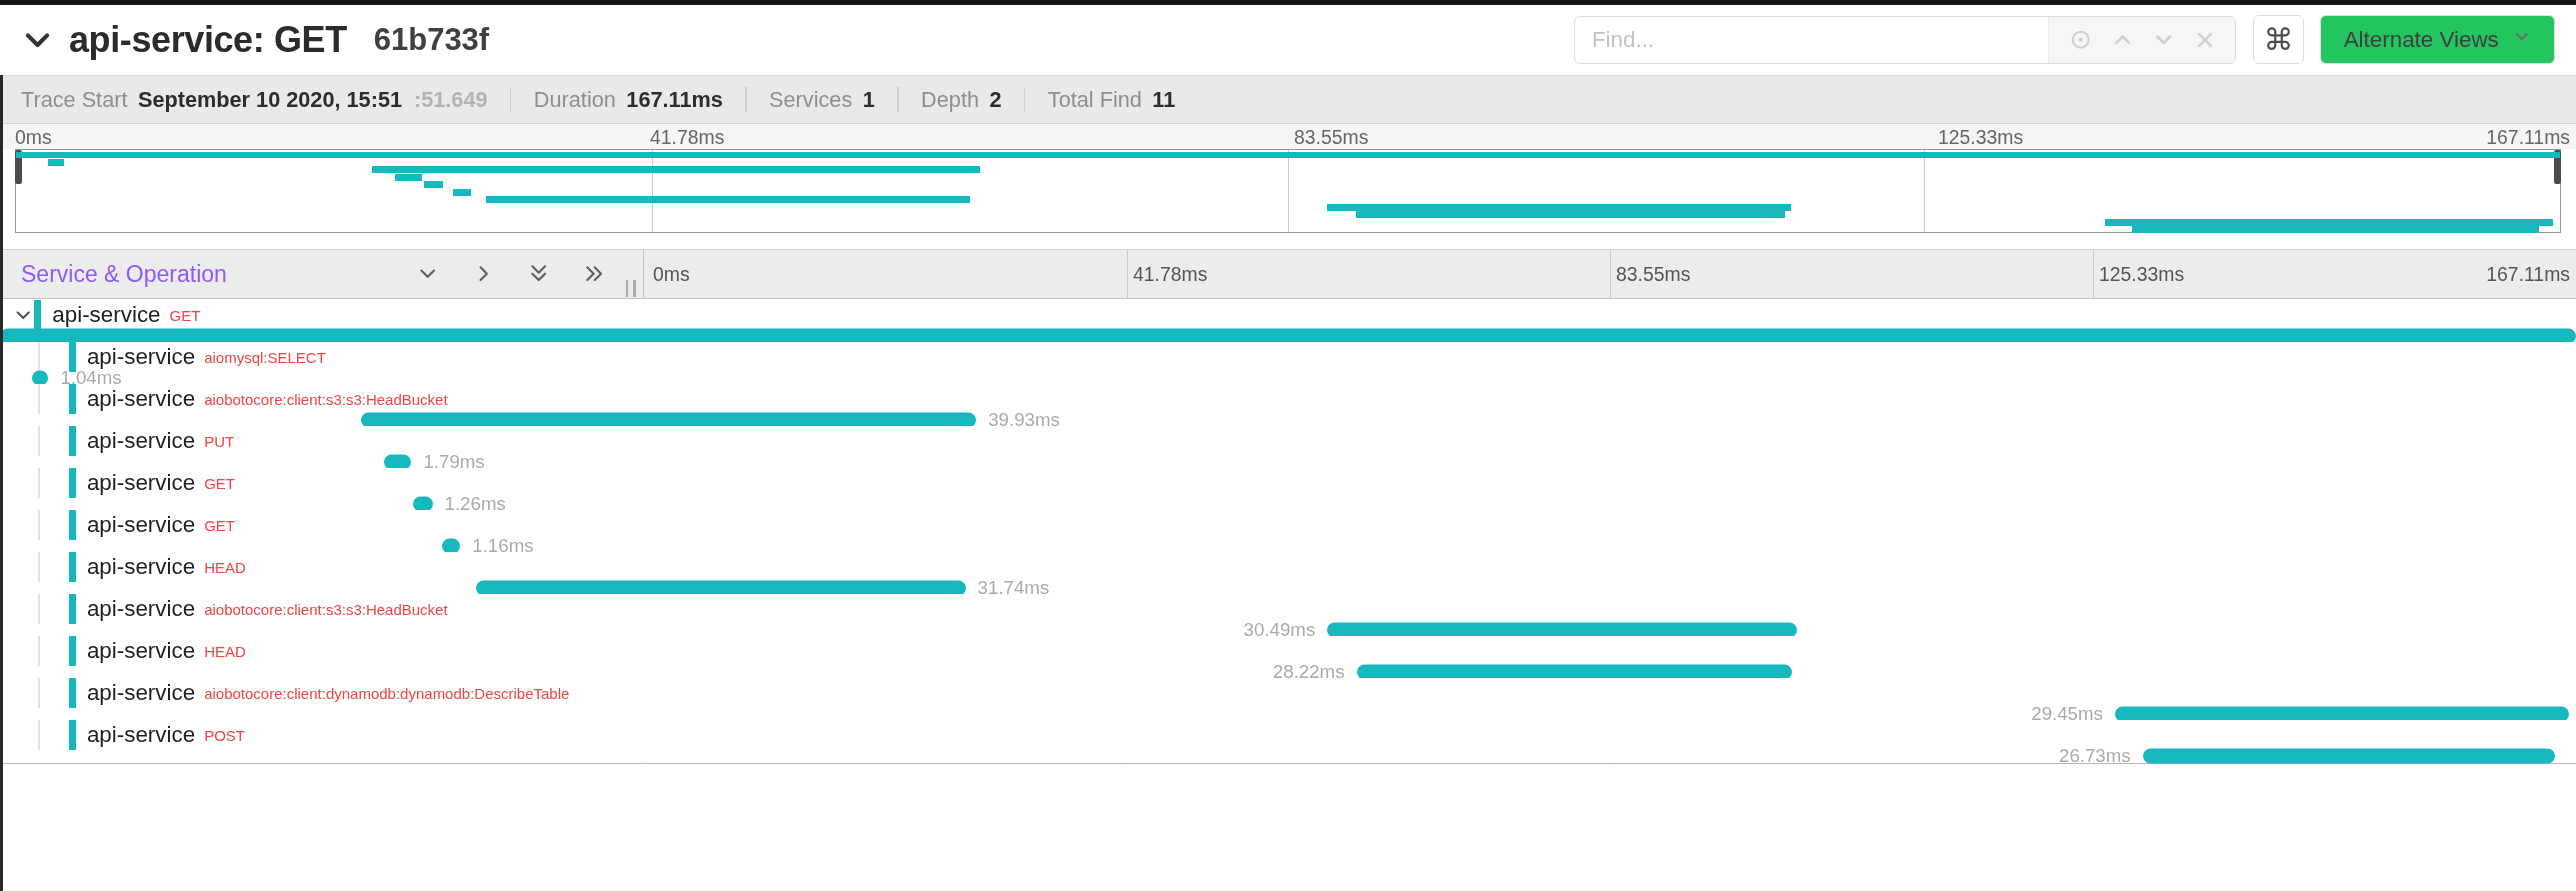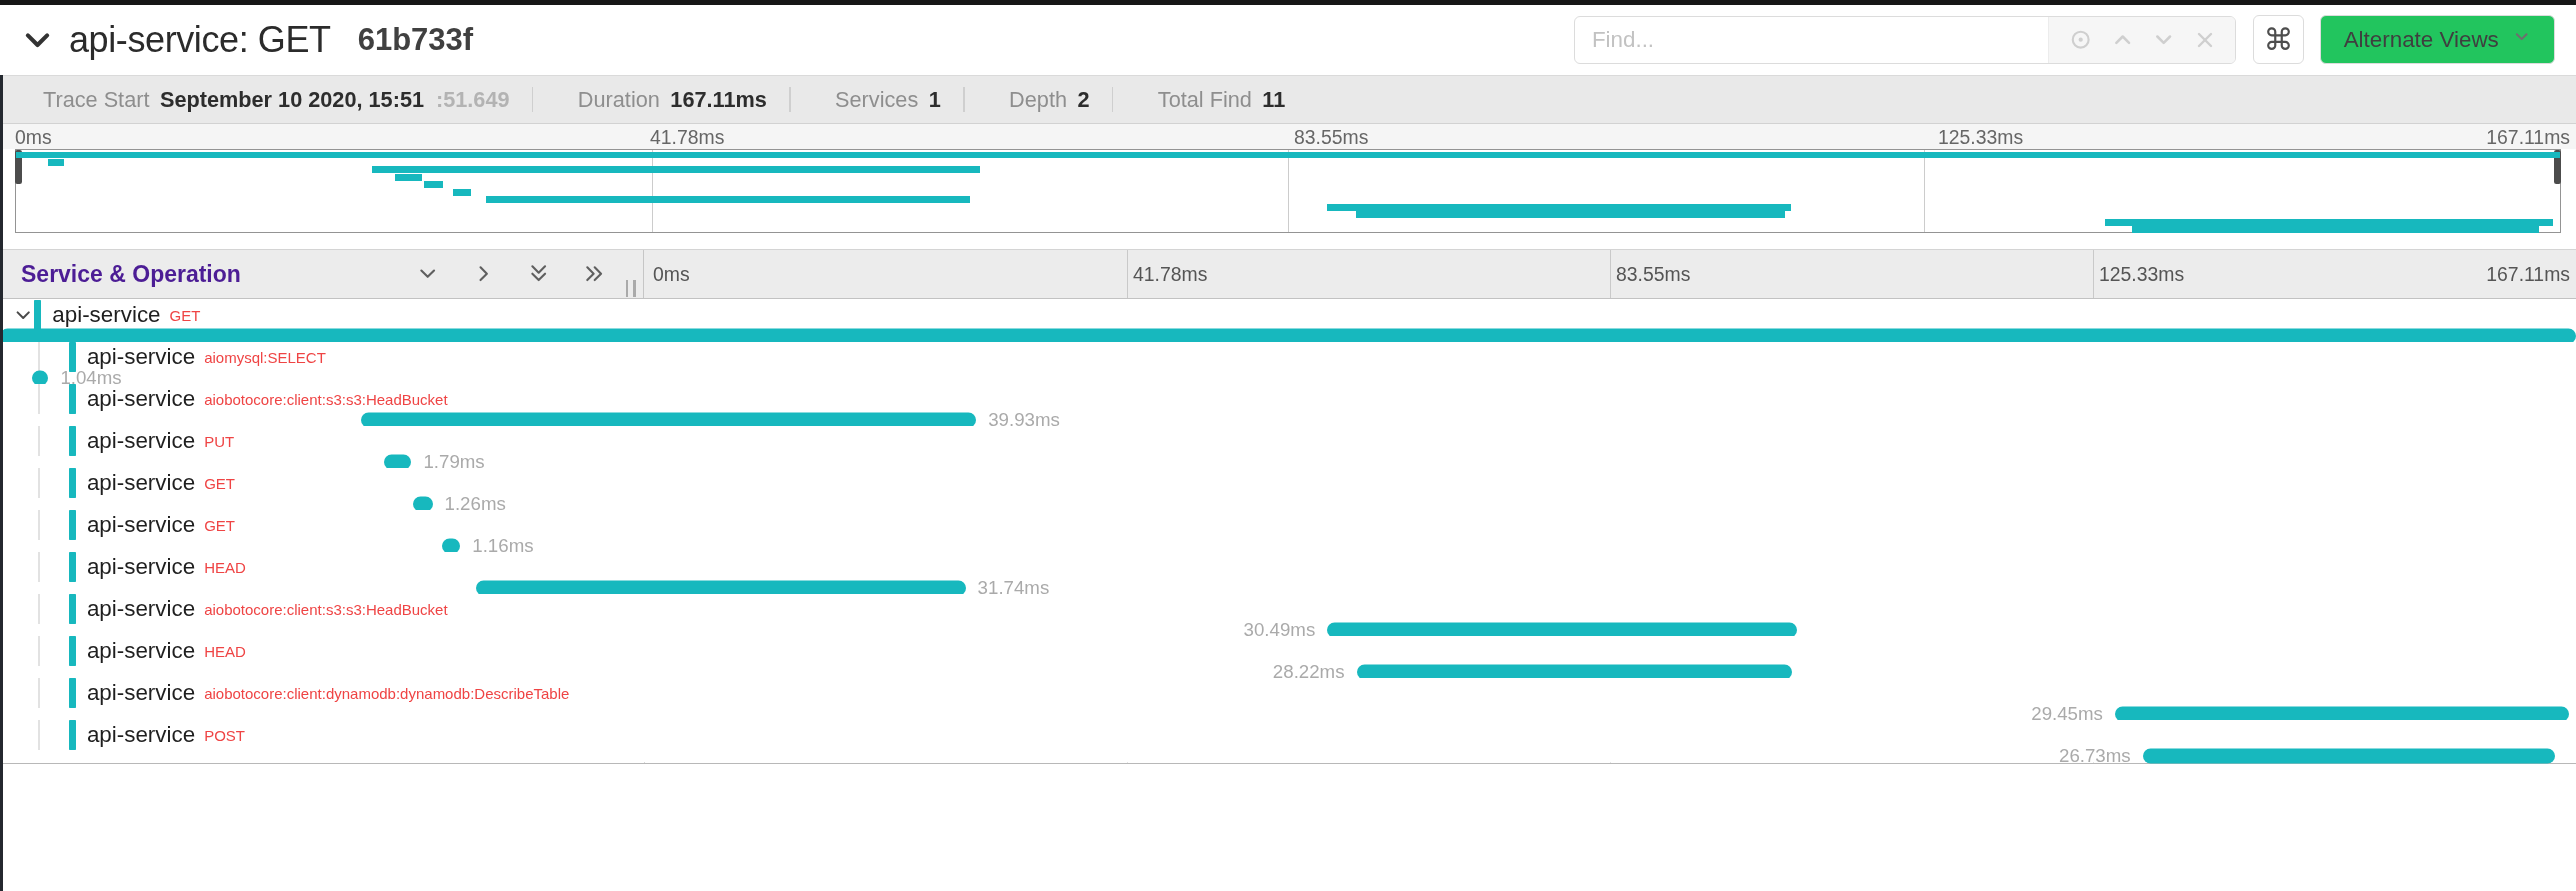--- a/index.html
+++ b/index.html
@@ -7,53 +7,53 @@
   body { font-family:"Liberation Sans","DejaVu Sans",sans-serif; width:2576px; height:892px; position:relative; overflow:hidden; }
   #app { position:absolute; inset:0; }
 
   
   .top-border { position:absolute; left:0; top:0; width:2576px; height:4.5px; background:#161616; }
 
   
   .header { position:absolute; left:0; top:4.5px; width:2576px; height:70px; background:#fff; display:flex; align-items:center; padding:0 21px; }
   .title-group { display:flex; align-items:center; gap:15px; }
   .title-chevron svg { display:block; }
-  .trace-title { font-size:36px; font-weight:normal; color:#2b2b2b; letter-spacing:-0.4px; }
+  .trace-title { font-size:36px; font-weight:bold; color:#2b2b2b; letter-spacing:-0.4px; }
   .trace-id { font-size:31px; font-weight:bold; color:#404040; margin-left:12px; }
   .header-right { margin-left:auto; display:flex; align-items:center; gap:16.4px; }
   .find-box { width:662px; height:48px; border:1.5px solid #dcdcdc; border-radius:6px; display:flex; overflow:hidden; background:#fff; }
   .find-input { flex:1; border:none; outline:none; font-size:22.4px; color:#444; padding:0 16.4px; font-family:inherit; background:transparent; }
   .find-input::placeholder { color:#c2c2c2; }
   .find-tools { width:187px; background:#f6f6f6; border-left:1.5px solid #ececec; display:flex; align-items:center; justify-content:space-around; padding:0 10.5px; }
   .find-tools svg { display:block; }
   .icon-btn { width:51px; height:49px; border:1.5px solid #dcdcdc; border-radius:6px; background:#fff; display:flex; align-items:center; justify-content:center; font-size:30px; color:#4e4e4e; }
   .alt-views-btn { height:49px; border:1.5px solid #dcdcdc; border-radius:6px; background:#22c55e; display:flex; align-items:center; gap:13.4px; padding:0 22.4px; font-size:22.4px; color:#3f3f3f; }
 
   
   .meta-bar { position:absolute; left:0; top:75px; width:2576px; height:49px; background:#e9e9e9; border-top:0.7px solid #dadada; border-bottom:0.7px solid #d2d2d2; display:flex; align-items:center; padding-left:21px; font-size:21.7px; }
   .meta-item { display:flex; align-items:baseline; white-space:nowrap; }
-  .meta-label { color:#8e8e8e; margin-right:10.5px;margin-left:22px; }
+  .meta-label { color:#8e8e8e; margin-right:10.5px; }
   .meta-value { color:#2d2d2d; font-weight:bold; }
   .meta-muted { color:#b3b3b3; font-weight:bold;margin-left:12px; }
   .meta-sep { width:1.5px; height:25.4px; background:#cfcfcf; margin:0 22.4px; align-self:center; }
 
   
   .mini-ticks { position:absolute; left:0; top:124px; width:2576px; height:25.4px; background:#f5f5f5; }
   .mini-ticks .tick-label, .tl-ticks .tick-label { position:absolute; font-size:19.4px; color:#666; white-space:nowrap; }
   .minimap { position:absolute; left:15px; top:149px; width:2546px; height:84px; background:#fff; border:1.5px solid #949494; }
   .mini-grid { position:absolute; top:0; bottom:0; width:0.7px; background:#ccc; }
   .mini-bar { position:absolute; height:6.7px; background:#17b8be; min-width:3px; }
   .scrubber { position:absolute; top:0; width:6.7px; height:34px; background:#4c4c4c; border-radius:2.2px; }
   .scrubber.left { left:-0.7px; }
   .scrubber.right { right:-0.7px; }
 
   
   .tl-header { position:absolute; left:0; top:249px; width:2576px; height:50px; background:#ececec; border-top:0.7px solid #d4d4d4; border-bottom:0.7px solid #c2c2c2; display:flex; }
   .tl-header-left { width:644px; height:100%; border-right:0.7px solid #c6c6c6; display:flex; align-items:center; padding-left:21px; position:relative; }
-  .tl-header-title { font-size:23px; font-weight:bold; color:#4c1d95; }
+  .tl-header-title { font-size:23px; font-weight:normal; color:#8b5cf6; }
   .tl-header-icons { margin-left:auto; margin-right:36px; display:flex; align-items:center; gap:30px; }
   .tl-header-icons svg { display:block; }
   .col-grip { position:absolute; right:7.5px; bottom:1.5px; display:flex; gap:5.2px; }
   .col-grip i { display:block; width:2.2px; height:16.4px; background:#aaa; }
   .tl-header-right { position:relative; flex:1; height:100%; }
   .tl-ticks .tick-label { top:50%; transform:translateY(-50%); color:#555; }
   .hdr-grid { position:absolute; top:0; bottom:0; width:0.7px; background:#c9c9c9; }
 
   
   .rows { position:absolute; left:0; top:300px; width:2576px; height:464px; border-bottom:1.5px solid #b8b8b8; }

